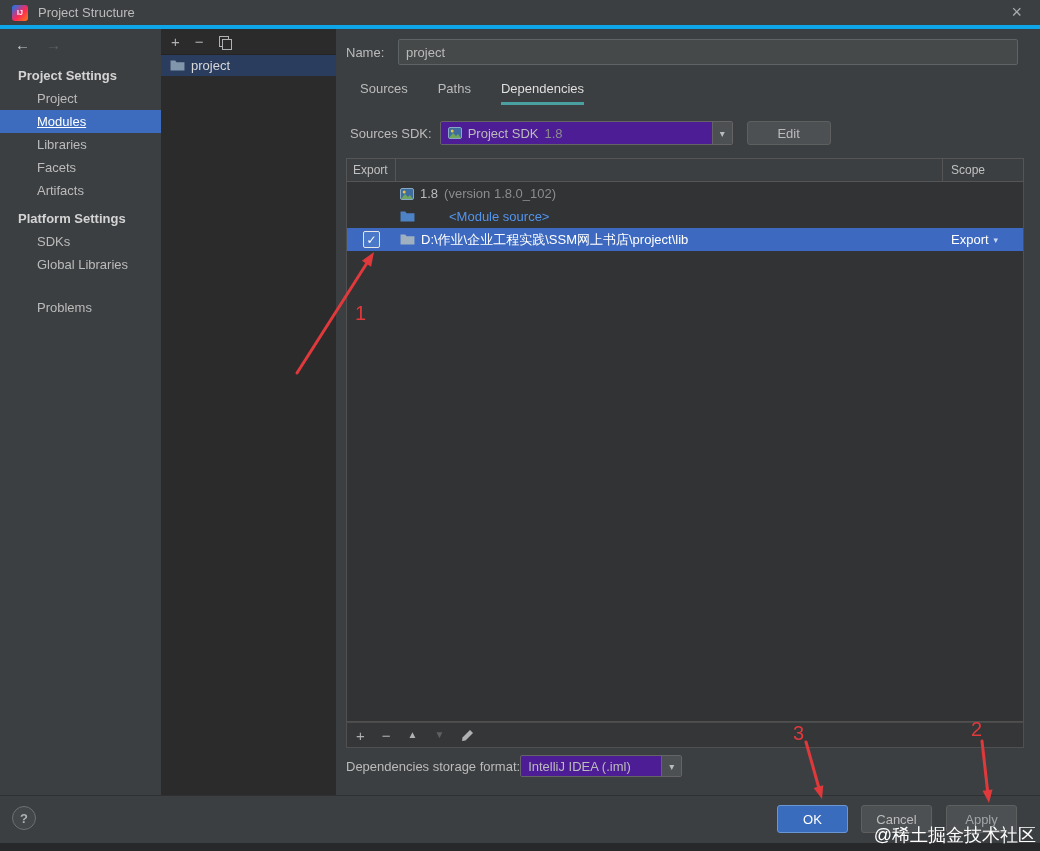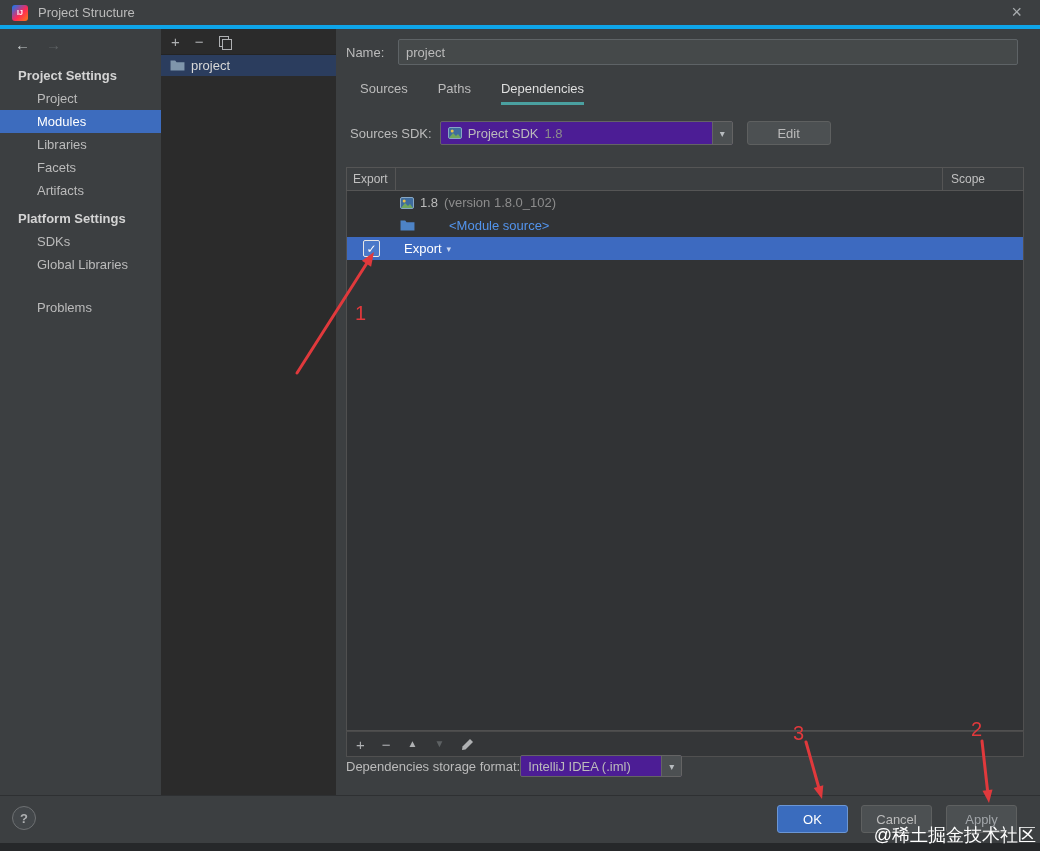--- a/index.html
+++ b/index.html
@@ -24,21 +24,21 @@
 
   
   .sidebar { position:absolute; left:0; top:29px; width:161px; bottom:56px; background:#3c3f41; }
   .nav-toolbar { height:30px; display:flex; align-items:center; gap:16px; padding:0 15px; }
   .nav-ic { font-size:15px; cursor:pointer; }
   .nav-ic.enabled { color:#c8cccd; }
   .nav-ic.disabled { color:#5d6163; }
   .side-header { margin-top:6px; height:22px; line-height:22px; padding-left:18px;
     color:#d4d4d4; font-weight:bold; }
   .side-item { height:23px; line-height:23px; padding-left:37px; color:#bbbbbb; cursor:pointer; }
-  .side-item.selected { background:#3d6cbe; color:#ffffff; }
+  .side-item.selected { background:#3d6cbe; color:#ffffff;text-decoration:underline; }
   .side-item.lonely { margin-top:20px; }
 
   
   .modules { position:absolute; left:161px; top:29px; width:175px; bottom:56px;
     background:#2b2b2b; }
   .mod-toolbar { height:26px; display:flex; align-items:center; gap:15px; padding:0 10px;
     border-bottom:1px solid #242424; }
   .tb-ic { color:#afb1b3; font-size:15px; line-height:1; cursor:pointer; }
   .tb-ic.dim { color:#5d6163; }
   .tb-ic.small { font-size:10px; }
@@ -70,21 +70,21 @@
   .combo .val { padding:0 7px; display:flex; gap:6px; align-items:center; flex:1; }
   .combo .arrow { width:20px; display:flex; align-items:center; justify-content:center;
     border-left:1px solid #646464; background:#4c5052; color:#b8bcbf; font-size:10px; }
   .sdk-combo { width:293px; }
   .dimtext { color:#8c8c8c; }
   .btn-plain { margin-left:14px; width:84px; height:24px; background:#4c5052;
     border:1px solid #5e6060; border-radius:3px; color:#bbbbbb;
     display:flex; align-items:center; justify-content:center; cursor:pointer; }
 
   
-  .dep-table { position:absolute; top:138px; left:10px; right:16px; }
+  .dep-table { position:absolute; top:129px; left:10px; right:16px; }
   .dep-header { display:flex; height:24px; background:#3c3f41; border:1px solid #555555;
     align-items:stretch; font-size:12px; color:#c0c0c0; }
   .h-export { width:49px; padding-left:6px; border-right:1px solid #555555;
     display:flex; align-items:center; }
   .h-name { flex:1; border-right:1px solid #555555; }
   .h-scope { width:80px; padding-left:8px; display:flex; align-items:center; }
   .dep-body { background:#313335; height:540px; border:1px solid #505050; border-top:none; }
   .dep-row { display:flex; height:23px; align-items:center; cursor:pointer; }
   .dep-row.selected { background:#3d6ac0; color:#ffffff; }
   .c-export { width:49px; display:flex; justify-content:center; align-items:center; }
@@ -229,20 +229,26 @@
           </div>
           <div class="c-scope"></div>
         </div>
 
         <div class="dep-row selected">
           <div class="c-export">
             <div class="cb">
               <span>✓</span>
             </div>
           </div>
+          <div class="c-name">
+            <svg class="inline-ic" width="15" height="13" viewBox="0 0 16 14">
+              <path d="M0.5 1.5h5l1.5 2h8.5v9h-15z" fill="#9fb0c0"></path>
+            </svg>
+            <span>D:\作业\企业工程实践\SSM网上书店\project\lib</span>
+          </div>
           <div class="c-scope">
             <span>Export</span>
             <span class="dd">▾</span>
           </div>
         </div>
 
       </div>
 
       <div class="dep-toolbar">
         <span class="tb-ic">+</span>

